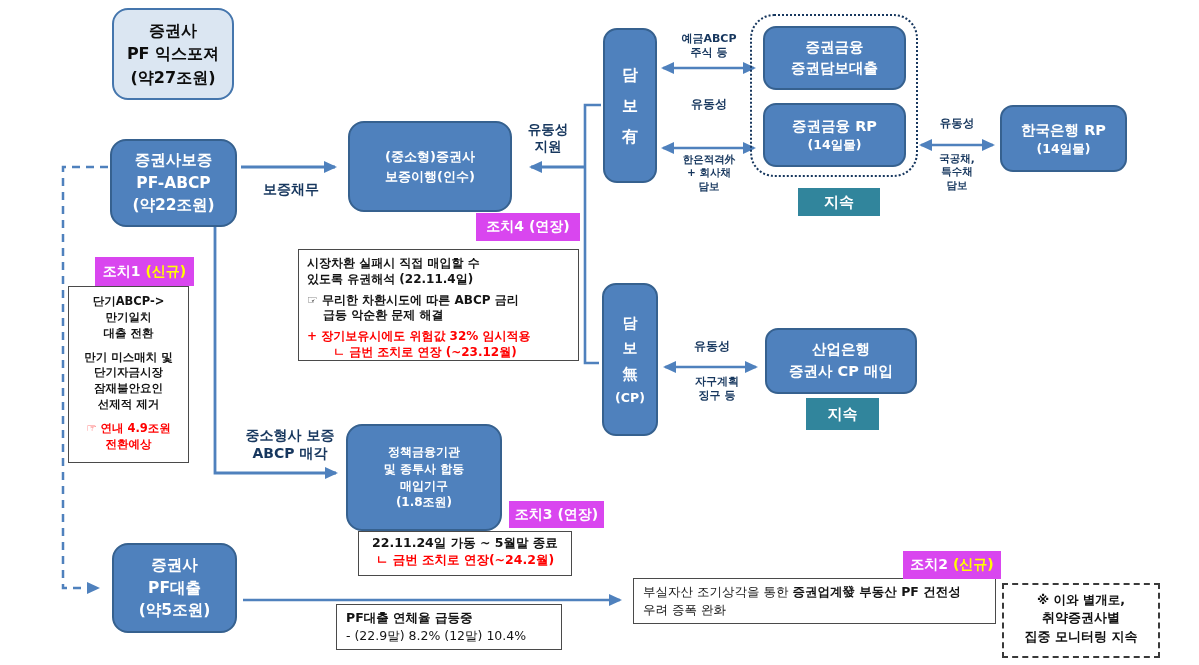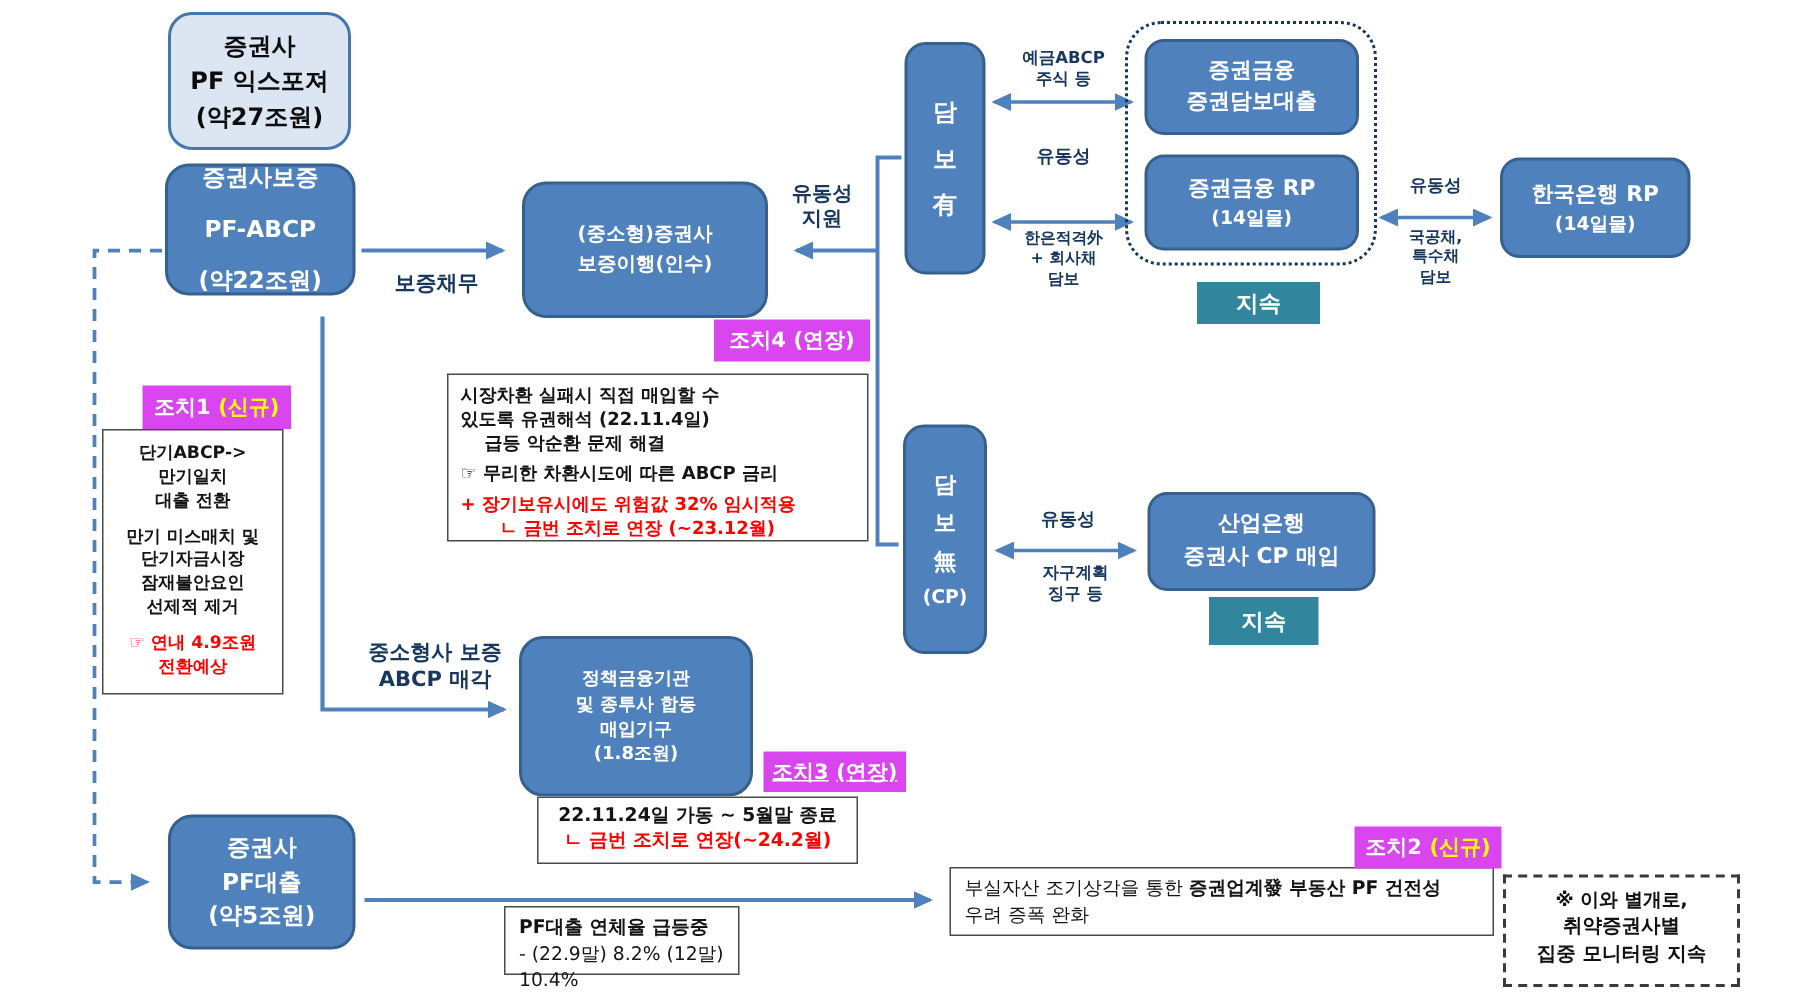--- a/index.html
+++ b/index.html
@@ -57,21 +57,21 @@
 
     <path d="M243,600 L620,600" stroke="#4f81bd" stroke-width="2.6" fill="none" marker-end="url(#ae)"></path>
   </svg>
 
   <div class="abs node light" style="left:112px;top:8px;width:122px;height:92px;font-size:16px;line-height:1.45;">
     <div>증권사</div>
     <div>PF 익스포져</div>
     <div>(약27조원)</div>
   </div>
 
-  <div class="abs node" style="left:110px;top:109px;width:127px;height:88px;font-size:15.5px;line-height:1.45;gap:12px;">
+  <div class="abs node" style="left:110px;top:139px;width:127px;height:88px;font-size:15.5px;line-height:1.45;">
     <div>증권사보증</div>
     <div>PF-ABCP</div>
     <div>(약22조원)</div>
   </div>
 
   <div class="abs node" style="left:348px;top:121px;width:164px;height:91px;font-size:13px;line-height:1.5;">
     <div>(중소형)증권사</div>
     <div>보증이행(인수)</div>
   </div>
 
@@ -184,36 +184,36 @@
     <div class="red">전환예상</div>
   </div>
 
   <div class="abs badge" style="left:476px;top:213px;width:104px;height:28px;">
     <span>조치4</span>
       <span class="tag-w">(연장)</span>
   </div>
   <div class="abs callout" style="left:298px;top:249px;width:281px;height:112px;font-size:12px;line-height:1.32;text-align:left;padding:6px 8px;">
     <div>시장차환 실패시 직접 매입할 수</div>
     <div>있도록 유권해석 (22.11.4일)</div>
+    <div style="margin-top:5px;">☞ 무리한 차환시도에 따른 ABCP 금리</div>
     <div style="margin-left:16px;">급등 악순환 문제 해결</div>
-    <div style="margin-top:5px;">☞ 무리한 차환시도에 따른 ABCP 금리</div>
     <div class="red" style="margin-top:5px;">+ 장기보유시에도 위험값 32% 임시적용</div>
     <div class="red" style="margin-left:26px;">ㄴ 금번 조치로 연장 (~23.12월)</div>
   </div>
 
-  <div class="abs badge" style="left:509px;top:501px;width:95px;height:27px;text-decoration:underline;">
+  <div class="abs badge" style="left:509px;top:501px;width:95px;height:27px;">
     <span>조치3</span>
       <span class="tag-w">(연장)</span>
   </div>
   <div class="abs callout" style="left:358px;top:531px;width:214px;height:45px;font-size:12.5px;line-height:1.35;padding-top:3px;">
     <div>22.11.24일 가동 ~ 5월말 종료</div>
     <div class="red">ㄴ 금번 조치로 연장(~24.2월)</div>
   </div>
 
-  <div class="abs callout" style="left:336px;top:604px;width:157px;height:46px;font-size:12.5px;line-height:1.4;text-align:left;padding:4px 9px;">
+  <div class="abs callout" style="left:336px;top:604px;width:226px;height:46px;font-size:12.5px;line-height:1.4;text-align:left;padding:4px 9px;">
     <div>PF대출 연체율 급등중</div>
     <div style="font-weight:normal;">- (22.9말) 8.2% (12말) 10.4%</div>
   </div>
 
   <div class="abs badge" style="left:903px;top:551px;width:98px;height:28px;">
     <span>조치2</span>
       <span class="tag-y">(신규)</span>
   </div>
   <div class="abs dashbox" style="left:1002px;top:583px;width:158px;height:75px;font-size:13px;line-height:1.45;padding-top:6px;">
     <div style="font-size:12.5px;font-weight:bold;">※ 이와 별개로,</div>

